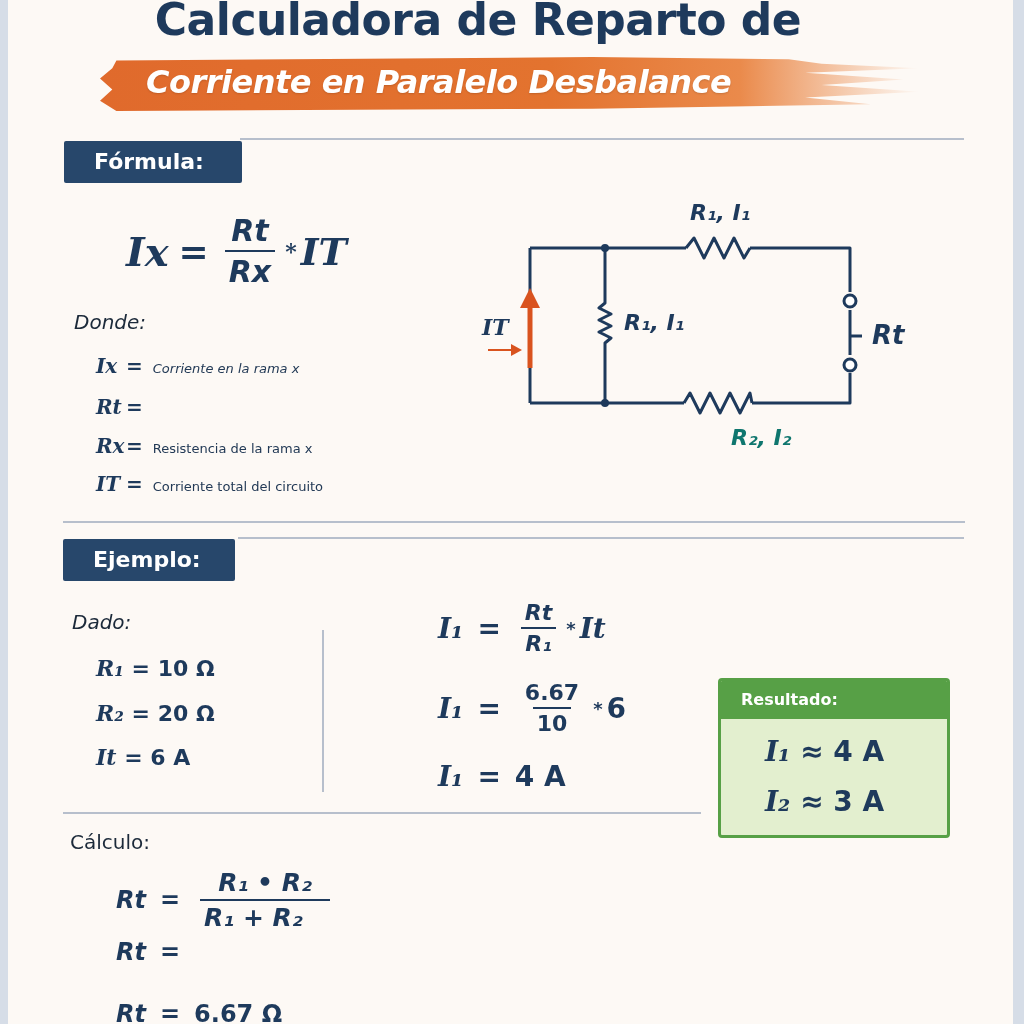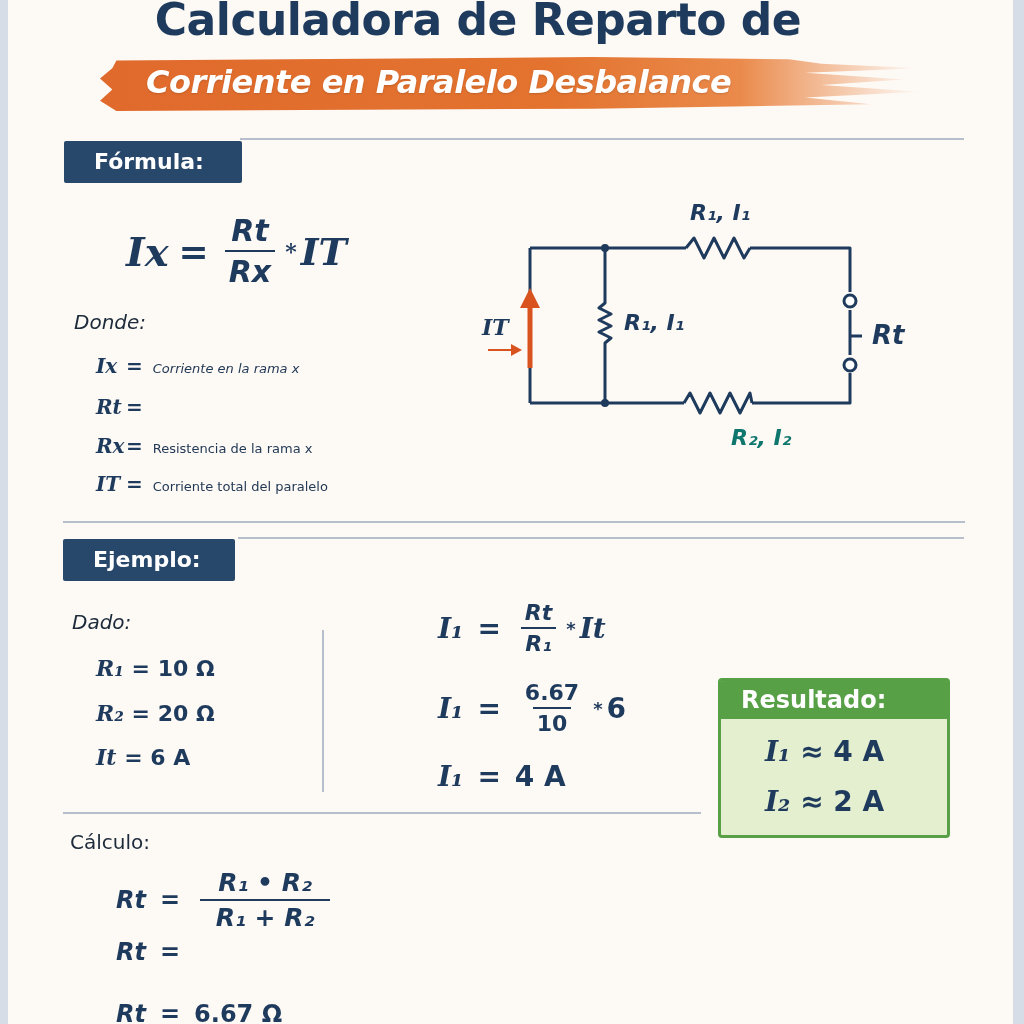--- a/index.html
+++ b/index.html
@@ -70,21 +70,21 @@
     font-weight: bold; color: #1e3a5c; font-size: 28px; white-space: nowrap;
   }
   .calc-row .lhs { font-family: "DejaVu Serif", serif; font-style: italic; }
   .calc-row .eq { margin: 0 14px; }
   .calc-row .frac { font-size: 22px; }
   .result-box {
     position: absolute; left: 710px; top: 678px; width: 232px; height: 160px;
     background: #e3efcf; border: 3px solid #57a046; border-radius: 4px; overflow: hidden;
   }
   .result-head {
-    height: 38px; background: #57a046; color: #fff; font-weight: bold; font-size: 24px;
+    height: 38px; background: #57a046; color: #fff; font-weight: bold; font-size: 16px;
     line-height: 38px; padding-left: 20px;
   }
   .result-row {
     position: absolute; left: 44px; font-size: 28px; font-weight: bold; color: #1e3a5c; white-space: nowrap; text-align: right;
   }
   .result-row .s { font-family: "DejaVu Serif", serif; font-style: italic; }
   .rt-row {
     position: absolute; left: 108px; display: flex; align-items: center;
     font-weight: bold; color: #1e3a5c; font-size: 24px; white-space: nowrap;
   }
@@ -127,21 +127,21 @@
     <span class="eq">=</span>
   </div>
   <div class="def-row" style="top:434px;">
     <span class="sym">Rx</span>
     <span class="eq">=</span>
     <span class="txt" style="font-style:normal;">Resistencia de la rama x</span>
   </div>
   <div class="def-row" style="top:472px;">
     <span class="sym">IT</span>
     <span class="eq">=</span>
-    <span class="txt" style="font-style:normal;">Corriente total del paralelo</span>
+    <span class="txt" style="font-style:normal;">Corriente total del circuito</span>
   </div>
 
   <svg class="circuit" width="460" height="280" viewBox="0 0 460 280">
     <g stroke="#1e3a5c" stroke-width="3" fill="none" stroke-linejoin="round">
 
       <polyline points="62,58 62,213"></polyline>
 
       <polyline points="62,58 218,58"></polyline>
       <polyline points="282,58 382,58 382,102"></polyline>
 
@@ -225,34 +225,34 @@
   <div class="result-box">
     <div class="result-head">Resultado:</div>
     <div class="result-row" style="top:54px;">
       <span class="s">I₁</span>
       <span>≈</span>
       <span>4 A</span>
     </div>
     <div class="result-row" style="top:104px;">
       <span class="s">I₂</span>
       <span>≈</span>
-      <span>2 A</span>
+      <span>3 A</span>
     </div>
   </div>
 
   <div class="hr" style="left:55px; top:812px; width:638px;"></div>
 
   <div class="label" style="left:62px; top:830px; font-style:normal;">Cálculo:</div>
 
   <div class="rt-row" style="top:868px;">
     <span class="lhs">Rt</span>
     <span class="eq">=</span>
     <span class="frac" style="min-width:130px;">
       <span class="num ital">R₁ • R₂</span>
-      <span class="den ital" style="width:100%; text-align:center;">R₁ + R₂</span>
+      <span class="den ital" style="width:100%; ">R₁ + R₂</span>
     </span>
   </div>
   <div class="rt-row" style="top:938px;">
     <span class="lhs">Rt</span>
     <span class="eq">=</span>
   </div>
   <div class="rt-row" style="top:1000px;">
     <span class="lhs">Rt</span>
     <span class="eq">=</span>
     <span>6.67 Ω</span>

